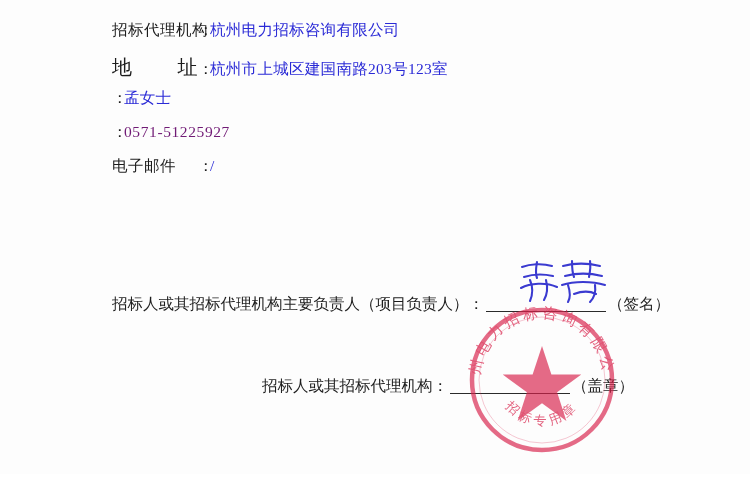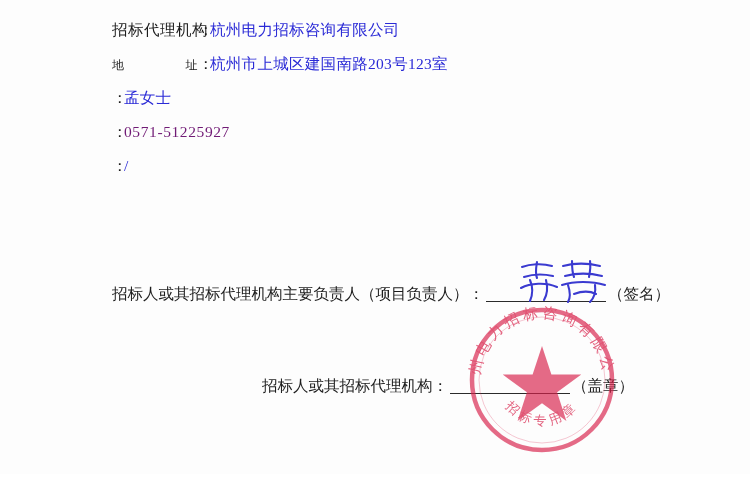--- a/index.html
+++ b/index.html
@@ -37,21 +37,21 @@
   .label {
     color: #1c1c1c;
     font-size: 15.5px;
     letter-spacing: 0.5px;
   }
   .label-spread {
     display: inline-block;
     width: 86px;
     text-align: justify;
     text-align-last: justify;
-    font-size: 12px;
+    font-size: 20px;
   }
   .label-plain {
     display: inline-block;
     width: 86px;
     font-size: 15.5px;
   }
   .colon {
     display: inline-block;
     width: 12px;
     font-size: 15.5px;
@@ -69,21 +69,21 @@
     letter-spacing: 0.6px;
   }
 
   
   .sig-row {
     position: absolute;
     white-space: nowrap;
     font-size: 15.5px;
     color: #1c1c1c;
   }
-  #sig-row-1 { left: 112px; top: 284px; }
+  #sig-row-1 { left: 112px; top: 294px; }
   #sig-row-2 { left: 262px; top: 376px; }
 
   .sig-line {
     display: inline-block;
     width: 120px;
     border-bottom: 1px solid #2b2b2b;
     height: 17px;
     vertical-align: -3px;
     margin: 0 2px;
   }
@@ -146,20 +146,21 @@
       <span class="colon">：</span>
       <span class="value">孟女士</span>
     </div>
 
     <div class="contact-row">
       <span class="colon">：</span>
       <span class="value-mono">0571-51225927</span>
     </div>
 
     <div class="contact-row">
+      <span class="label label-plain">电子邮件</span>
       <span class="colon">：</span>
       <span class="value">/</span>
     </div>
 
   </div>
 
   <div class="sig-row" id="sig-row-1">
     <span>招标人或其招标代理机构主要负责人（项目负责人）：</span><span class="sig-line"></span><span class="sig-note">（签名）</span>
   </div>
 

